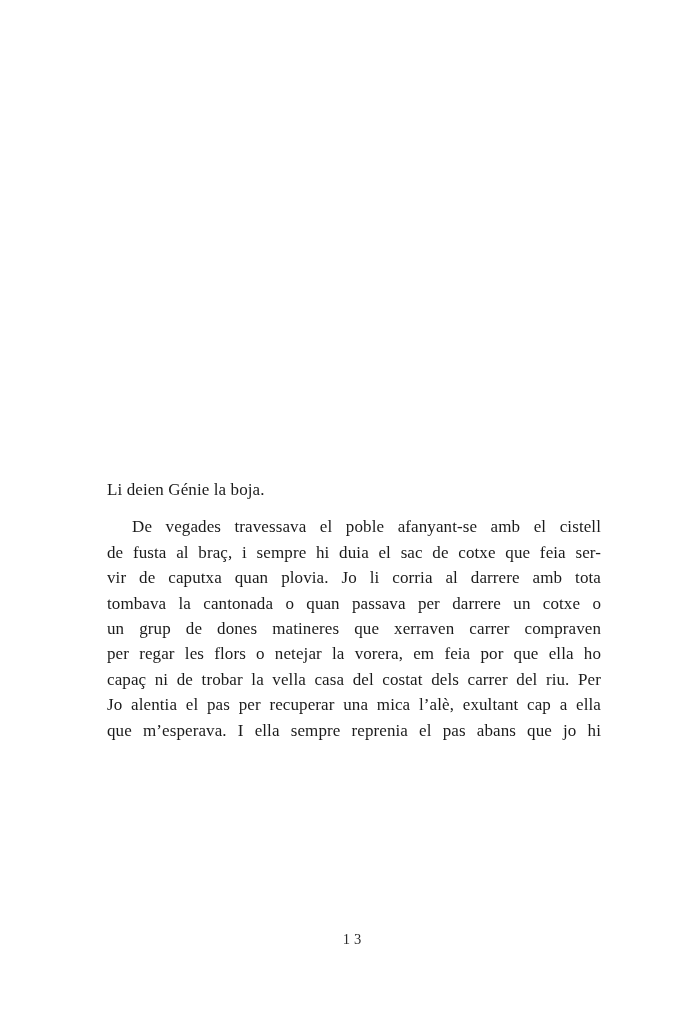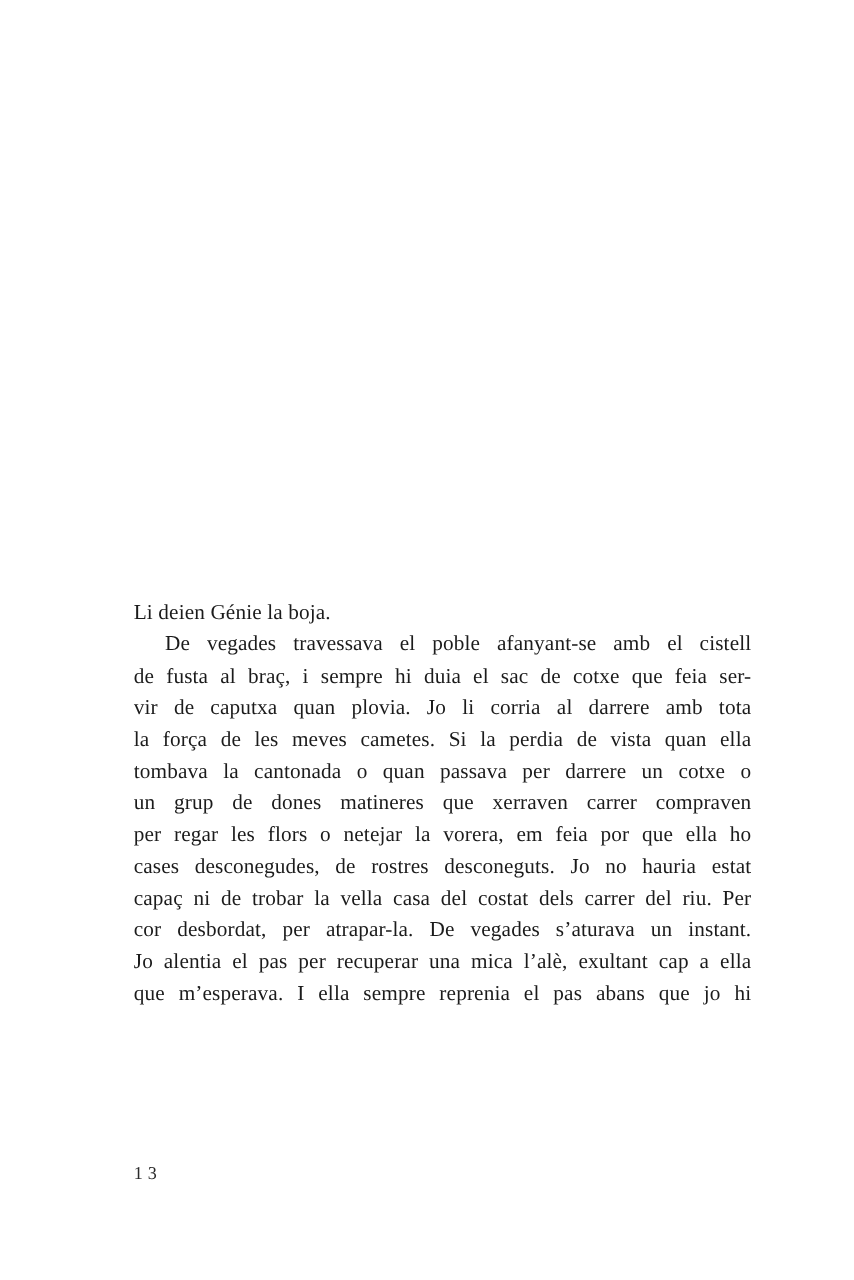--- a/index.html
+++ b/index.html
@@ -31,54 +31,52 @@
   }
   .text-line {
     text-align: justify;
     text-align-last: justify;
     height: 25.4px;
     overflow: hidden;
     white-space: normal;
   }
   .text-line.first-of-indented {
     text-indent: 25px;
+    margin-top: 12px;
   }
   .text-line.no-justify {
     text-align: left;
     text-align-last: left;
   }
   .page-number {
     position: absolute;
     left: 107px;
     top: 931px;
     width: 494px;
-    text-align: left;
+    text-align: center;
     font-size: 14.5px;
     letter-spacing: 4px;
     color: #2a2a2a;
     font-variant-numeric: oldstyle-nums;
   }
 </style>
 </head>
 <body>
 
 <div class="book-page">
   <div class="text-block">
       <div class="paragraph">
         <div class="text-line no-justify">Li deien Génie la boja.</div>
       </div>
       <div class="paragraph">
         <div class="text-line first-of-indented">De vegades travessava el poble afanyant-se amb el cistell</div>
         <div class="text-line">de fusta al braç, i sempre hi duia el sac de cotxe que feia ser-</div>
         <div class="text-line">vir de caputxa quan plovia. Jo li corria al darrere amb tota</div>
-        <div class="text-line">la força de les meves cametes. Si la perdia de vista quan ella</div>
         <div class="text-line">tombava la cantonada o quan passava per darrere un cotxe o</div>
         <div class="text-line">un grup de dones matineres que xerraven carrer compraven</div>
         <div class="text-line">per regar les flors o netejar la vorera, em feia por que ella ho</div>
-        <div class="text-line">cases desconegudes, de rostres desconeguts. Jo no hauria estat</div>
         <div class="text-line">capaç ni de trobar la vella casa del costat dels carrer del riu. Per</div>
-        <div class="text-line">cor desbordat, per atrapar-la. De vegades s’aturava un instant.</div>
         <div class="text-line">Jo alentia el pas per recuperar una mica l’alè, exultant cap a ella</div>
         <div class="text-line">que m’esperava. I ella sempre reprenia el pas abans que jo hi</div>
       </div>
     </div>
   <div class="page-number">13</div>
 </div>
 
 </body></html>

